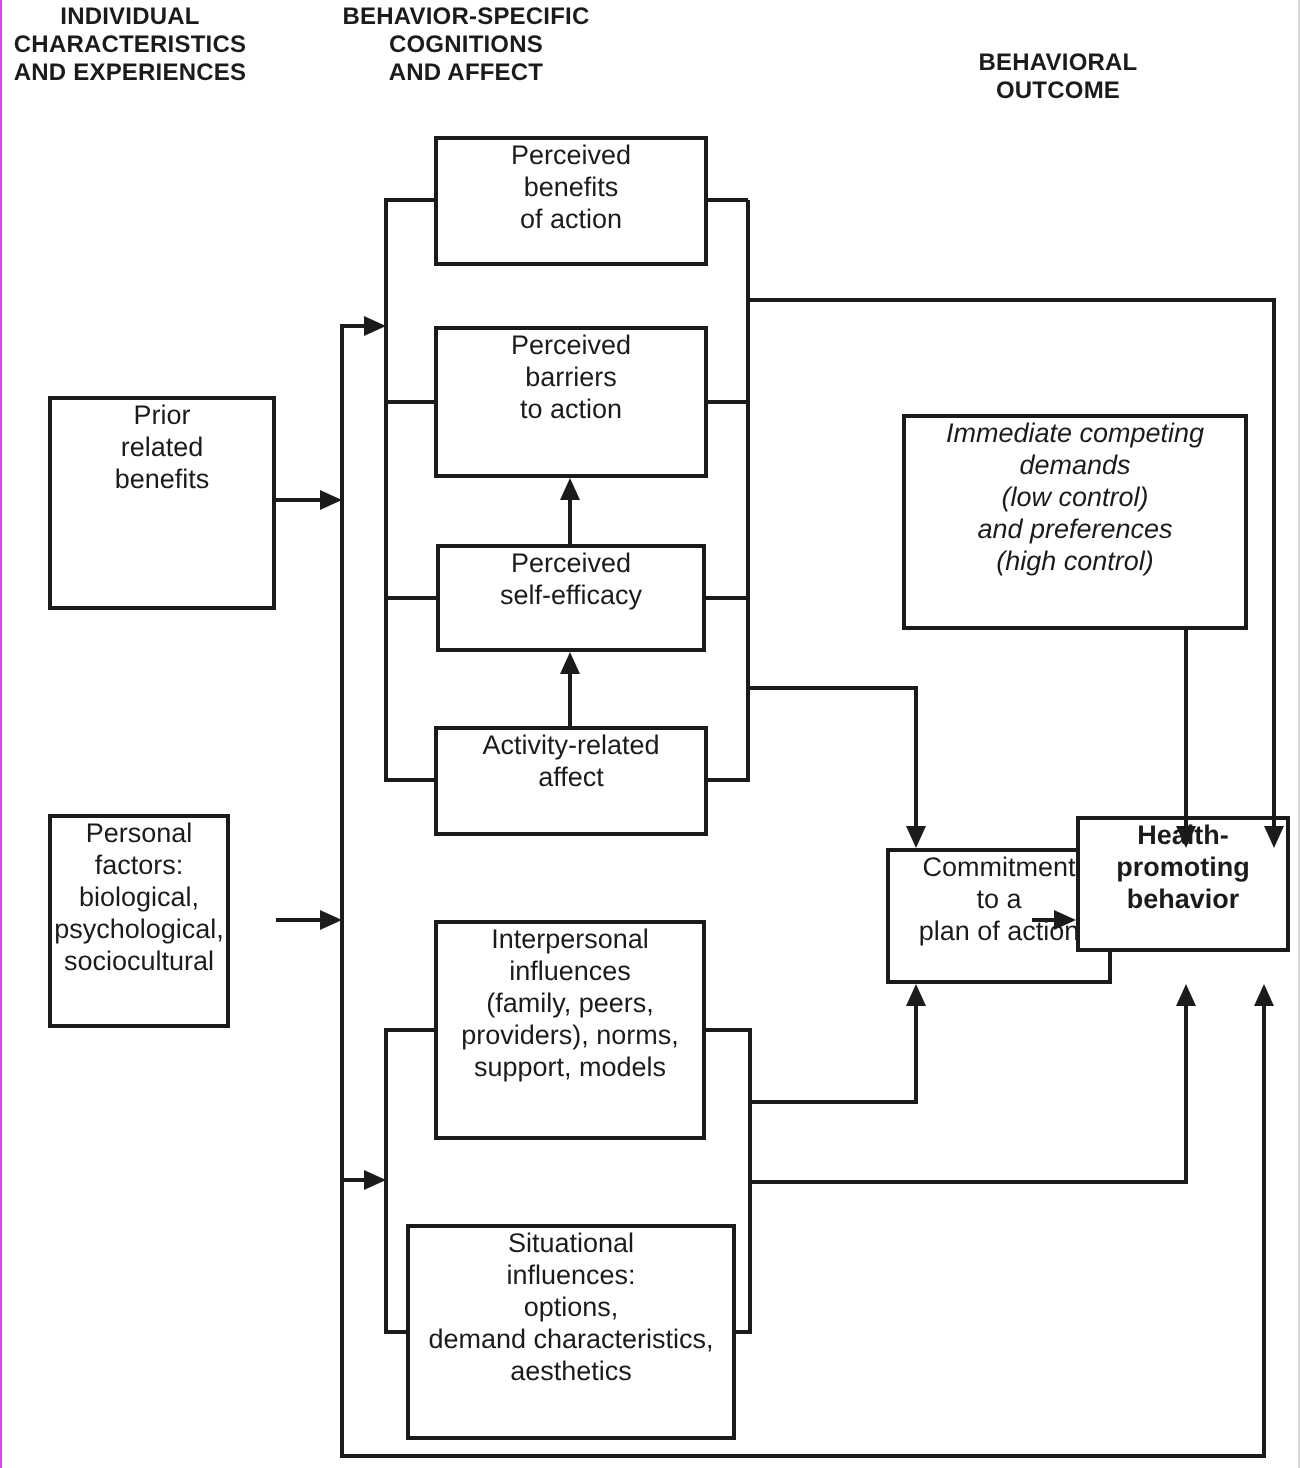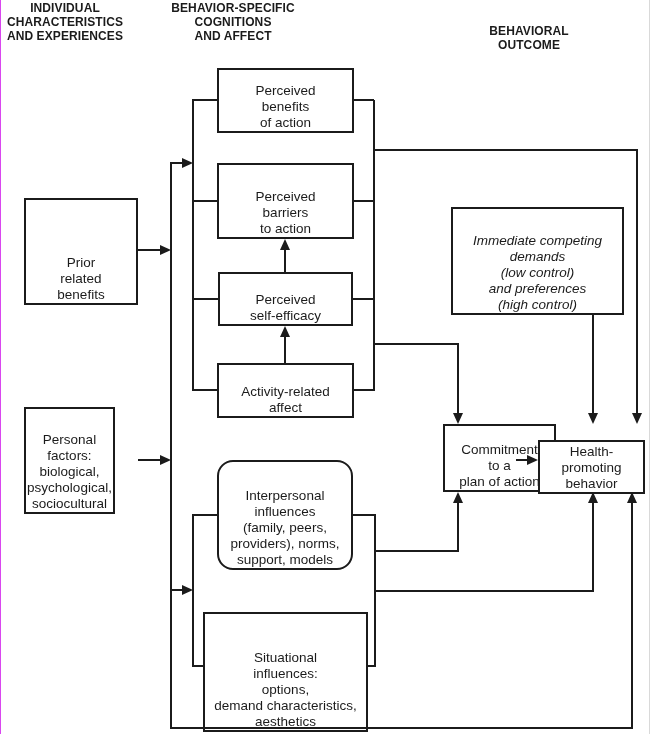--- a/index.html
+++ b/index.html
@@ -7,21 +7,21 @@
     position:relative;width:650px;height:734px;background:#ffffff;overflow:hidden;
     font-family:"Liberation Sans","DejaVu Sans",sans-serif;color:#1b1b1b;
     border-left:1px solid #d946ef;border-right:1px solid #d9d9d9;box-sizing:border-box;
   }
   .hdr{
     position:absolute;text-align:center;font-size:12px;font-weight:bold;
     line-height:14px;white-space:pre-line;letter-spacing:0.1px;color:#1b1b1b;
   }
   .box{
     position:absolute;box-sizing:border-box;border:2px solid #1b1b1b;background:#ffffff;
-    display:flex;align-items:flex-end;justify-content:center;text-align:center;
+    display:flex;align-items:flex-start;justify-content:center;text-align:center;
   }
   .box .lbl{font-size:13.5px;line-height:16px;white-space:pre-line;color:#1b1b1b;}
   .ln{position:absolute;background:#1b1b1b;}
   .ar{position:absolute;width:0;height:0;}
   .ar.r{border-top:5px solid transparent;border-bottom:5px solid transparent;border-left:11px solid #1b1b1b;}
   .ar.u{border-left:5px solid transparent;border-right:5px solid transparent;border-bottom:11px solid #1b1b1b;}
   .ar.d{border-left:5px solid transparent;border-right:5px solid transparent;border-top:11px solid #1b1b1b;}
 </style>
 </head>
 <body>
@@ -67,40 +67,40 @@
     <span class="lbl">Activity-related
 affect</span>
   </div>
   <div class="box" style="left:450px;top:207px;width:173px;height:108px;font-style:italic;">
     <span class="lbl">Immediate competing
 demands
 (low control)
 and preferences
 (high control)</span>
   </div>
-  <div class="box" style="left:216px;top:460px;width:136px;height:110px;border-radius:16px;">
+  <div class="box" style="left:216px;top:460px;width:136px;height:110px;">
     <span class="lbl">Interpersonal
 influences
 (family, peers,
 providers), norms,
 support, models</span>
   </div>
-  <div class="box" style="left:202px;top:612px;width:165px;height:120px;">
+  <div class="box" style="left:202px;top:612px;width:165px;height:108px;">
     <span class="lbl">Situational
 influences:
 options,
 demand characteristics,
 aesthetics</span>
   </div>
   <div class="box" style="left:402px;top:424px;width:113px;height:68px;margin-left:40px;">
     <span class="lbl">Commitment
 to a
 plan of action</span>
   </div>
-  <div class="box" style="left:537px;top:440px;width:107px;height:54px;">
+  <div class="box" style="left:537px;top:408px;width:107px;height:68px;font-weight:bold;">
     <span class="lbl">Health-
 promoting
 behavior</span>
   </div>
 
   <div>
 
     <div class="ln" style="left:169px;top:162px;width:2px;height:567px;"></div>
 
     <div class="ln" style="left:137px;top:249px;width:23px;height:2px;"></div>

